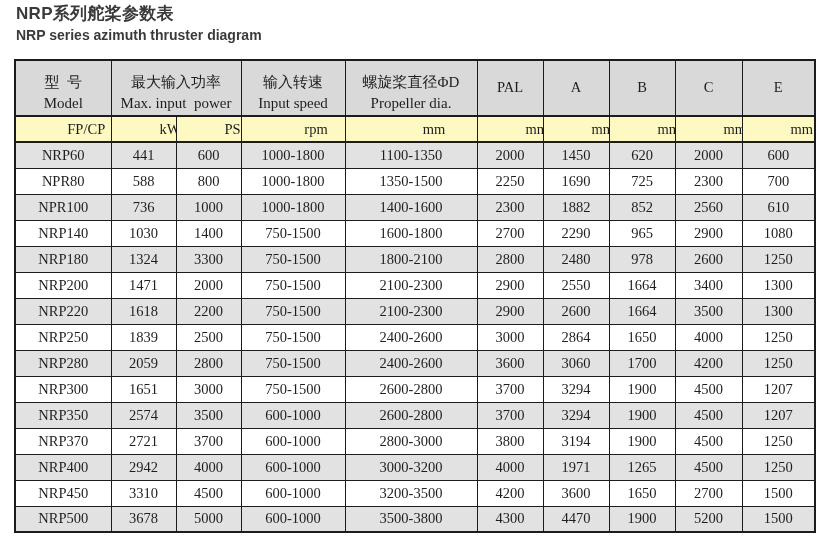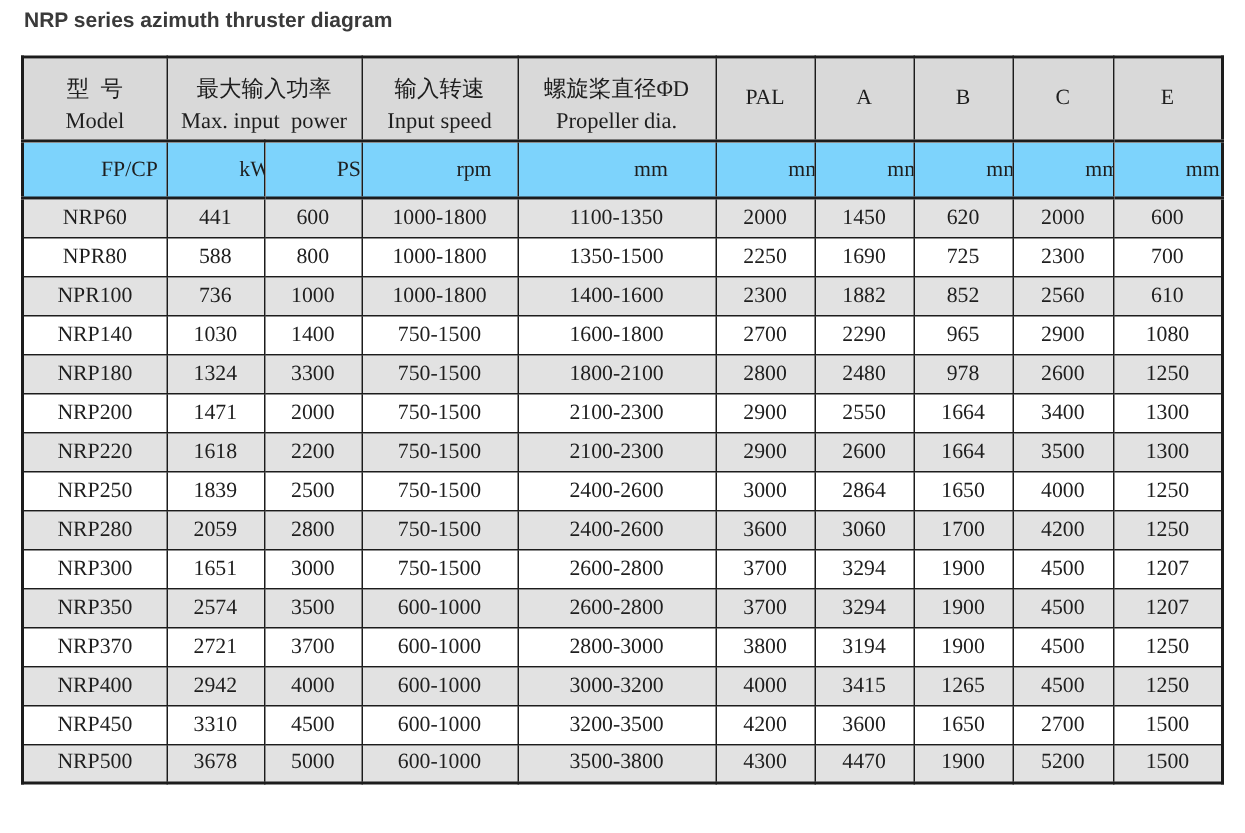--- a/index.html
+++ b/index.html
@@ -41,31 +41,32 @@
     font-size: 14.5px;
     padding: 0 2px;
     overflow: hidden;
     white-space: nowrap;
   }
   .spec thead tr.header-row th {
     height: 54px;
     background: var(--header-bg, #d9d9d9);
     border-bottom-width: 2px;
   }
-  .spec thead tr.units-row td { height: 38px; background: #7dd3fc; border-bottom-width: 2px; padding-left: 48px; }
+  .spec thead tr.units-row td { height: 26px; background: #fef9c3; border-bottom-width: 2px; padding-left: 48px; }
   .spec tbody td { height: 26px; background: #ffffff; }
   .spec tbody tr:nth-child(odd) td { background: var(--row-alt-bg, #e2e2e2); }
   .hdr-zh, .hdr-en { display: block; line-height: 1.45; white-space: pre; }
   .hdr-zh { font-size: 15px; margin-top: 11px; }
   .hdr-en { font-size: 15px; }
 </style>
 </head>
 <body>
 
 <div class="page">
+  <div class="title-zh">NRP系列舵桨参数表</div>
   <div class="title-en">NRP series azimuth thruster diagram</div>
 
   <table class="spec">
     <colgroup>
       <col style="width:96px">
         <col style="width:65px">
         <col style="width:65px">
       <col style="width:104px">
         <col style="width:132px">
         <col style="width:66px">
@@ -256,21 +257,21 @@
           <td>4500</td>
           <td>1250</td>
         </tr>
         <tr>
           <td>NRP400</td>
           <td>2942</td>
           <td>4000</td>
           <td>600-1000</td>
           <td>3000-3200</td>
           <td>4000</td>
-          <td>3415</td>
+          <td>1971</td>
           <td>1265</td>
           <td>4500</td>
           <td>1250</td>
         </tr>
         <tr>
           <td>NRP450</td>
           <td>3310</td>
           <td>4500</td>
           <td>600-1000</td>
           <td>3200-3500</td>

